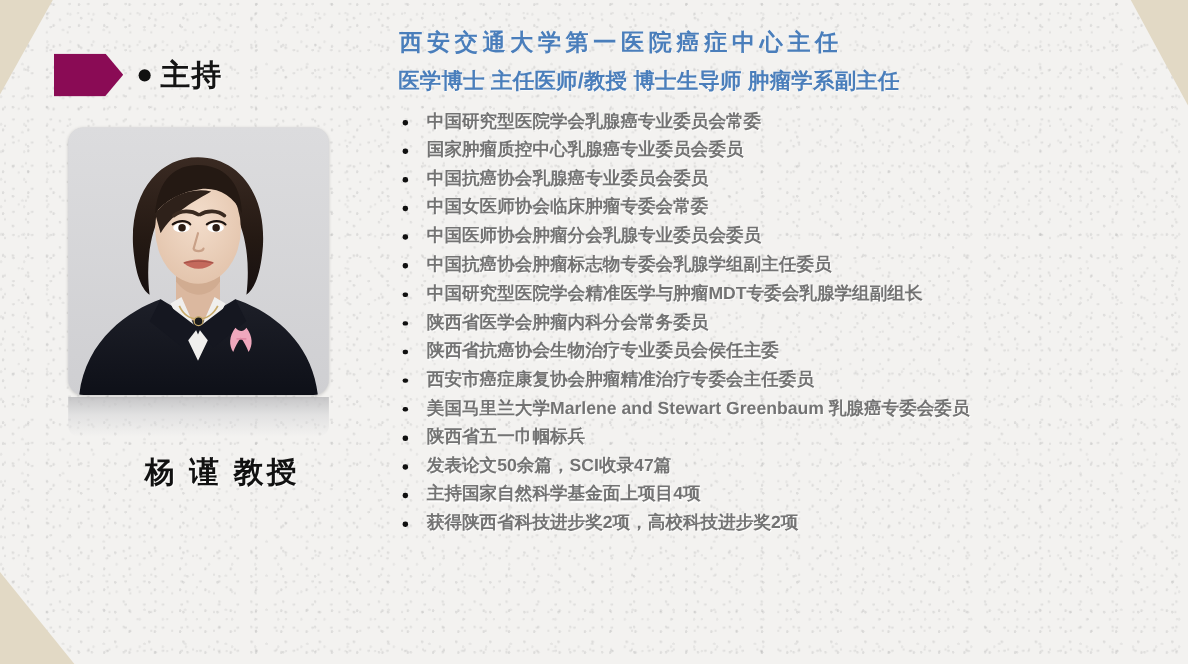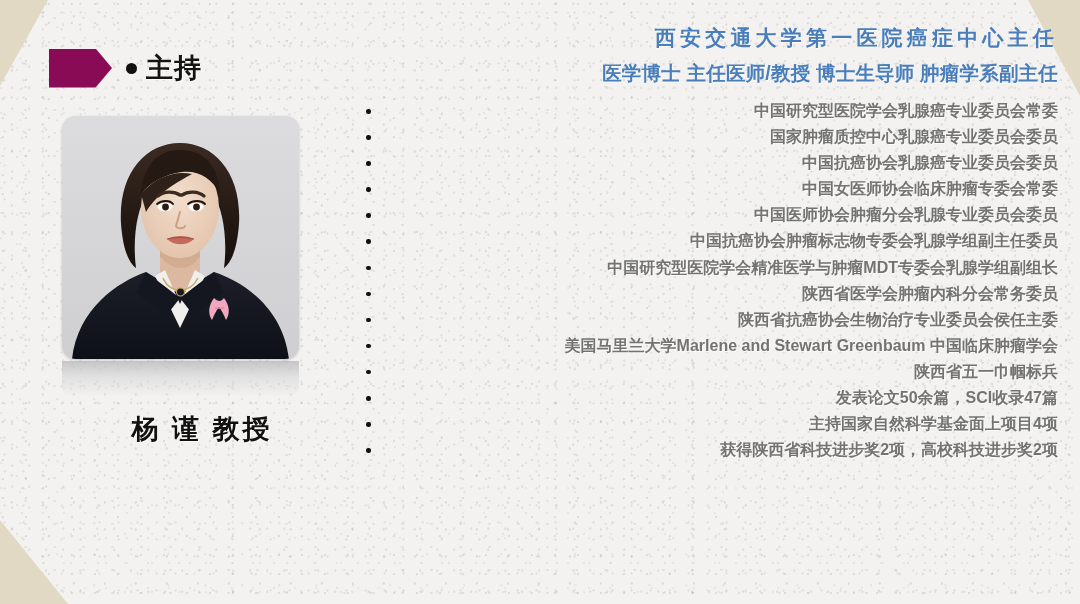--- a/index.html
+++ b/index.html
@@ -66,21 +66,21 @@
        rgba(214,214,216,.60) 45%,
        rgba(240,240,240,.08) 100%);
   }
   .photo-caption{
     margin-top:14px;text-align:center;font-size:27px;font-weight:bold;
     color:#111;letter-spacing:3px;
     text-shadow:1px 1px 0 rgba(255,255,255,.8);
   }
 
   
-  #right-col{position:absolute;left:358px;top:24px;width:700px;text-align:right;}
+  #right-col{position:absolute;left:358px;top:24px;width:700px;}
   .heading{
     color:#4a7ebb;font-weight:bold;
     text-shadow:.5px .5px 0 rgba(255,255,255,.6);
   }
   .heading-1{font-size:21px;letter-spacing:4.2px;margin-bottom:8px;padding-left:5px;}
   .heading-2{font-size:19.5px;letter-spacing:.2px;margin-bottom:11px;padding-left:4px;}
 
   ul.bullets{list-style:none;margin:0;padding:0;}
   ul.bullets li{
     position:relative;padding-left:30px;
@@ -183,21 +183,22 @@
     <ul class="bullets">
         <li>中国研究型医院学会乳腺癌专业委员会常委</li>
         <li>国家肿瘤质控中心乳腺癌专业委员会委员</li>
         <li>中国抗癌协会乳腺癌专业委员会委员</li>
         <li>中国女医师协会临床肿瘤专委会常委</li>
         <li>中国医师协会肿瘤分会乳腺专业委员会委员</li>
         <li>中国抗癌协会肿瘤标志物专委会乳腺学组副主任委员</li>
         <li>中国研究型医院学会精准医学与肿瘤MDT专委会乳腺学组副组长</li>
         <li>陕西省医学会肿瘤内科分会常务委员</li>
         <li>陕西省抗癌协会生物治疗专业委员会侯任主委</li>
-        <li>美国马里兰大学Marlene and Stewart Greenbaum 中国临床肿瘤学会</li>
+        <li>西安市癌症康复协会肿瘤精准治疗专委会主任委员</li>
+        <li>美国马里兰大学Marlene and Stewart Greenbaum 乳腺癌专委会委员</li>
         <li>陕西省五一巾帼标兵</li>
         <li>发表论文50余篇，SCI收录47篇</li>
         <li>主持国家自然科学基金面上项目4项</li>
         <li>获得陕西省科技进步奖2项，高校科技进步奖2项</li>
       </ul>
   </div>
 
 </div>
 
 </body></html>

